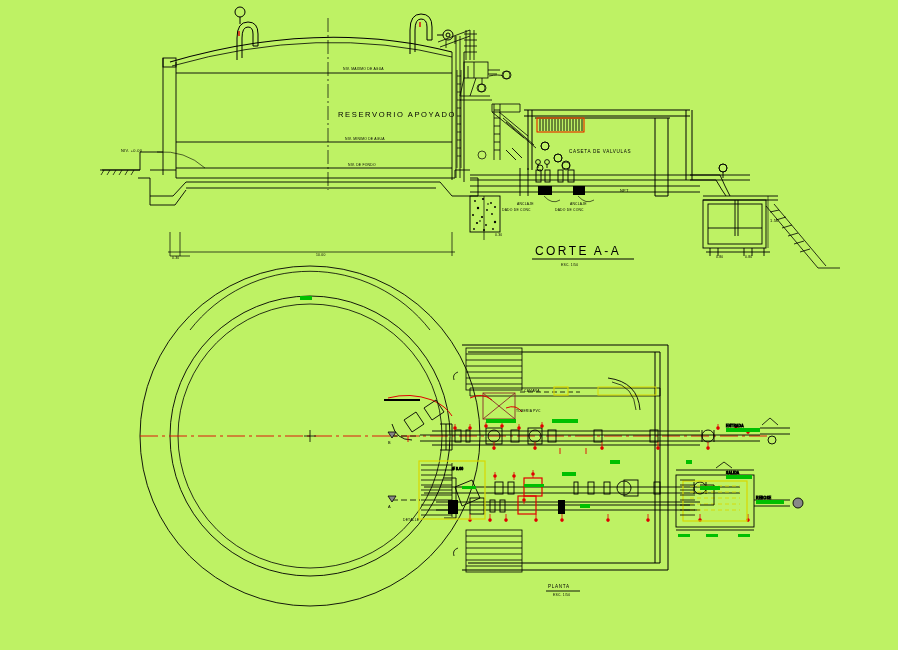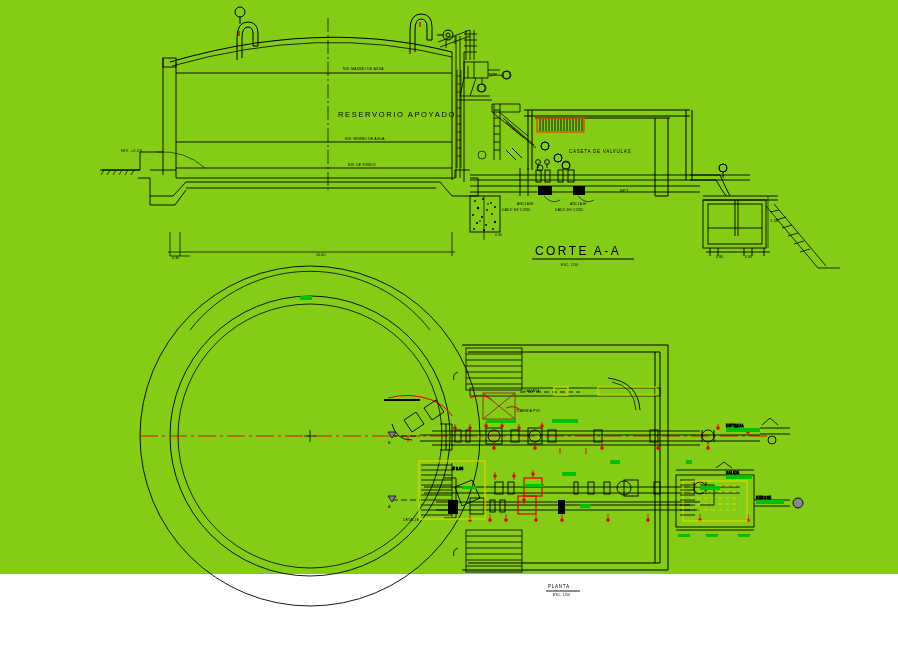--- a/index.html
+++ b/index.html
@@ -1,17 +1,17 @@
 <!DOCTYPE html>
 <html><head>
 <meta charset="utf-8">
 <style>
   html,body{margin:0;padding:0;background:#ffffff;}
   body{width:898px;height:650px;overflow:hidden;font-family:"Liberation Sans",sans-serif;}
-  #sheet{position:relative;width:898px;height:574px;background:#84cc16;}
+  #sheet{position:relative;width:898px;height:650px;background:#bef264;}
   svg.lay{position:absolute;left:0;top:0;width:898px;height:650px;overflow:visible;}
   .txt{font-family:"Liberation Sans",sans-serif;fill:#000;}
   .tiny{font-size:3.4px;letter-spacing:.2px;}
   .tiny2{font-size:3.9px;letter-spacing:.3px;}
   .mid{font-size:7.6px;letter-spacing:1.6px;}
   .big{font-size:12px;letter-spacing:2.4px;}
   .sml{font-size:4.6px;letter-spacing:.7px;}
   .grn{fill:#00c000;}
 </style>
 </head>

